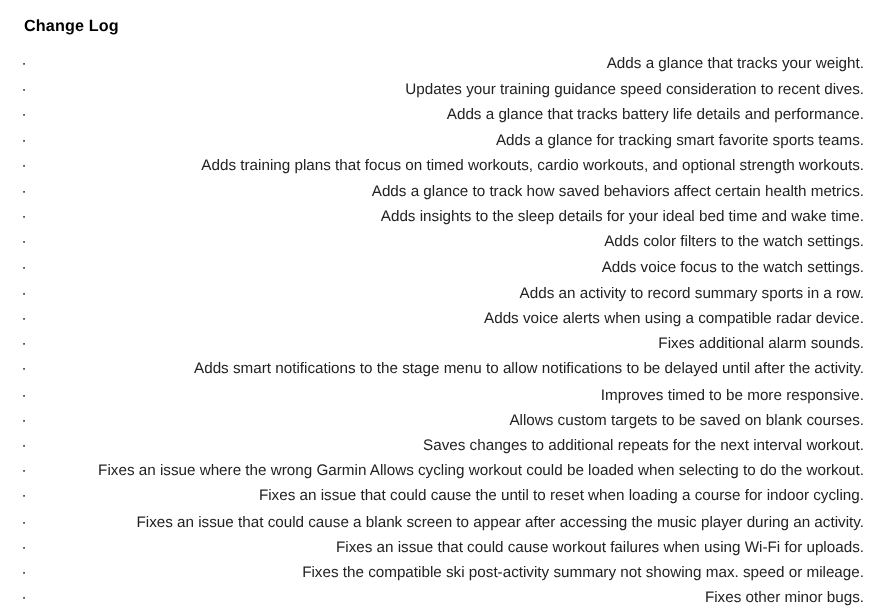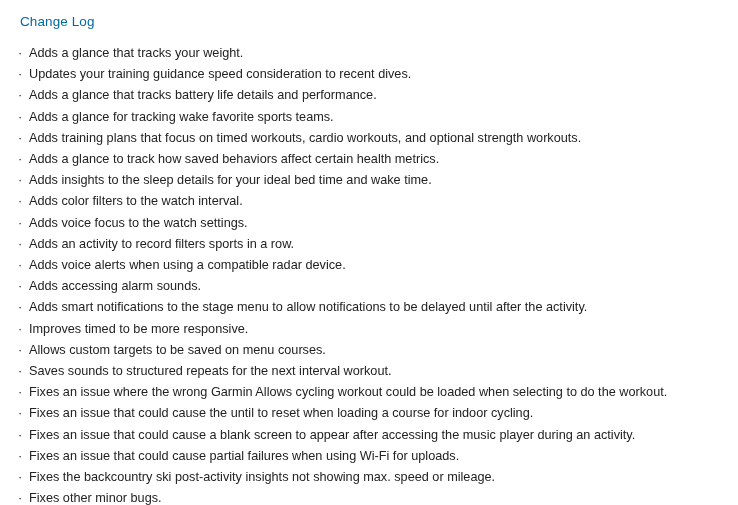--- a/index.html
+++ b/index.html
@@ -16,22 +16,22 @@
   }
   .page {
     position: relative;
     width: 738px;
     height: 505px;
     box-sizing: border-box;
     padding: 14px 18px 0 18px;
   }
   .title {
     font-size: 13.5px;
-    font-weight: normal;
-    color: #0369a1;
+    font-weight: bold;
+    color: #000000;
     letter-spacing: 0.1px;
     margin: 0 0 14px 2px;
   }
   .changelog-list {
     list-style: none;
     margin: 0;
     padding: 0;
   }
   .changelog-list li {
     display: flex;
@@ -44,20 +44,21 @@
     flex: 0 0 auto;
     width: 11px;
     text-align: left;
     color: #222222;
     font-size: 12.7px;
     line-height: 21.2px;
   }
   .item-text {
     flex: 1 1 auto;
     white-space: nowrap;
+    text-align: right;
   }
 </style>
 </head>
 <body>
 
 <div class="page">
   <h1 class="title">Change Log</h1>
   <ul class="changelog-list">
       <li>
         <span class="bullet">·</span>
@@ -66,88 +67,88 @@
       <li>
         <span class="bullet">·</span>
         <span class="item-text">Updates your training guidance speed consideration to recent dives.</span>
       </li>
       <li>
         <span class="bullet">·</span>
         <span class="item-text">Adds a glance that tracks battery life details and performance.</span>
       </li>
       <li>
         <span class="bullet">·</span>
-        <span class="item-text">Adds a glance for tracking wake favorite sports teams.</span>
+        <span class="item-text">Adds a glance for tracking smart favorite sports teams.</span>
       </li>
       <li>
         <span class="bullet">·</span>
         <span class="item-text">Adds training plans that focus on timed workouts, cardio workouts, and optional strength workouts.</span>
       </li>
       <li>
         <span class="bullet">·</span>
         <span class="item-text">Adds a glance to track how saved behaviors affect certain health metrics.</span>
       </li>
       <li>
         <span class="bullet">·</span>
         <span class="item-text">Adds insights to the sleep details for your ideal bed time and wake time.</span>
       </li>
       <li>
         <span class="bullet">·</span>
-        <span class="item-text">Adds color filters to the watch interval.</span>
+        <span class="item-text">Adds color filters to the watch settings.</span>
       </li>
       <li>
         <span class="bullet">·</span>
         <span class="item-text">Adds voice focus to the watch settings.</span>
       </li>
       <li>
         <span class="bullet">·</span>
-        <span class="item-text">Adds an activity to record filters sports in a row.</span>
+        <span class="item-text">Adds an activity to record summary sports in a row.</span>
       </li>
       <li>
         <span class="bullet">·</span>
         <span class="item-text">Adds voice alerts when using a compatible radar device.</span>
       </li>
       <li>
         <span class="bullet">·</span>
-        <span class="item-text">Adds accessing alarm sounds.</span>
+        <span class="item-text">Fixes additional alarm sounds.</span>
       </li>
       <li>
         <span class="bullet">·</span>
         <span class="item-text">Adds smart notifications to the stage menu to allow notifications to be delayed until after the activity.</span>
       </li>
       <li>
         <span class="bullet">·</span>
         <span class="item-text">Improves timed to be more responsive.</span>
       </li>
       <li>
         <span class="bullet">·</span>
-        <span class="item-text">Allows custom targets to be saved on menu courses.</span>
+        <span class="item-text">Allows custom targets to be saved on blank courses.</span>
       </li>
       <li>
         <span class="bullet">·</span>
-        <span class="item-text">Saves sounds to structured repeats for the next interval workout.</span>
+        <span class="item-text">Saves changes to additional repeats for the next interval workout.</span>
       </li>
       <li>
         <span class="bullet">·</span>
         <span class="item-text">Fixes an issue where the wrong Garmin Allows cycling workout could be loaded when selecting to do the workout.</span>
       </li>
       <li>
         <span class="bullet">·</span>
         <span class="item-text">Fixes an issue that could cause the until to reset when loading a course for indoor cycling.</span>
       </li>
       <li>
         <span class="bullet">·</span>
         <span class="item-text">Fixes an issue that could cause a blank screen to appear after accessing the music player during an activity.</span>
       </li>
       <li>
         <span class="bullet">·</span>
-        <span class="item-text">Fixes an issue that could cause partial failures when using Wi-Fi for uploads.</span>
+        <span class="item-text">Fixes an issue that could cause workout failures when using Wi-Fi for uploads.</span>
       </li>
       <li>
         <span class="bullet">·</span>
-        <span class="item-text">Fixes the backcountry ski post-activity insights not showing max. speed or mileage.</span>
+        <span class="item-text">Fixes the compatible ski post-activity summary not showing max. speed or mileage.</span>
       </li>
       <li>
         <span class="bullet">·</span>
         <span class="item-text">Fixes other minor bugs.</span>
       </li>
     </ul>
 </div>
 
 </body></html>

